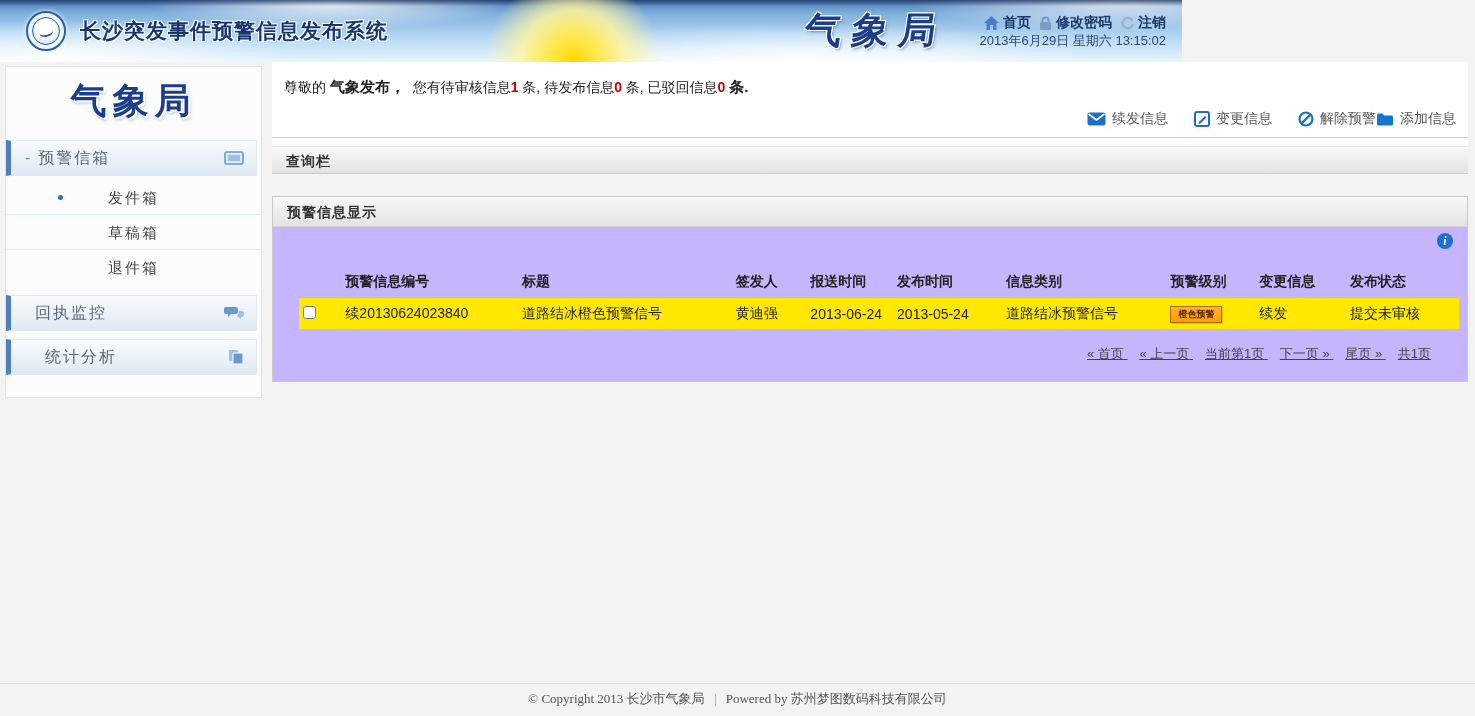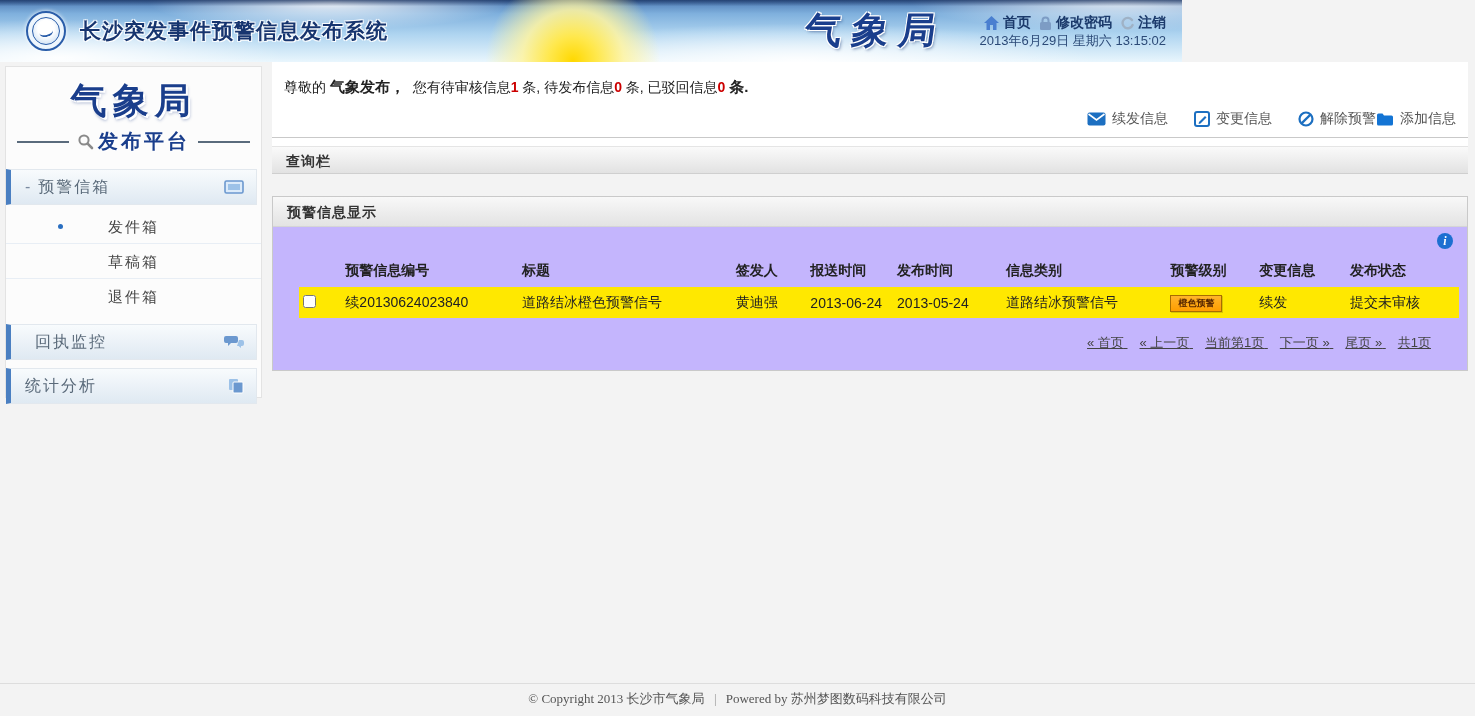--- a/index.html
+++ b/index.html
@@ -72,21 +72,21 @@
     background:linear-gradient(to bottom,#fafafa,#e2e2e2); border-top:1px solid #e5e5e5; border-bottom:1px solid #cfcfcf;
     letter-spacing:1px; cursor:pointer; }
   .panel { margin-top:22px; background:#c4b5fd; border:1px solid #c9c9c9; }
   .panel-header { height:30px; line-height:30px; padding-left:14px; font-weight:bold; color:#333; letter-spacing:1px;
     background:linear-gradient(to bottom,#f8f8f8,#e3e3e3); border-bottom:1px solid #d5d5d5; }
   .panel-body { padding:6px 6px 16px 26px; position:relative; }
   .info-row { height:22px; text-align:right; padding-right:8px; }
   .info-icon { display:inline-block; width:16px; height:16px; border-radius:50%; background:#1d6fd1; position:relative; cursor:pointer; }
   .info-icon::after { content:"i"; position:absolute; left:0; top:0; width:16px; height:16px; line-height:16px;
     text-align:center; color:#fff; font-family:"Liberation Serif",serif; font-weight:bold; font-style:italic; font-size:12px; }
-  table.grid { border-collapse:collapse; table-layout:fixed; width:1160px; }
+  table.grid { border-collapse:collapse; table-layout:fixed; width:1160px;margin-top:11px; }
   table.grid th { text-align:left; font-size:14px; color:#222; font-weight:bold; height:32px; padding:0 4px; }
   table.grid td { font-size:14px; color:#222; height:31px; padding:0 4px; }
   tr.hl { background:#ffe800; cursor:pointer; }
   .cb { width:13px; height:13px; }
   .badge { display:inline-block; padding:1px 7px; font-size:9px; font-weight:bold; color:#5a2800;
     background:linear-gradient(to bottom,#ffb52a,#ff9d00); border:1px solid #a86d00; box-shadow:1px 1px 0 rgba(0,0,0,.15); }
   .pager { text-align:right; padding:16px 30px 2px 0; font-size:13px; color:#444;text-decoration:underline; }
   .pager span { margin-left:12px; cursor:pointer; }
 
   
@@ -133,31 +133,20 @@
           </span>
         </div>
         <div class="top-date">2013年6月29日 星期六 13:15:02</div>
       </div>
     </div>
   </div>
 
   <div class="sidebar">
     <div class="side-logo">
       <div class="side-logo-title">气象局</div>
-      <div class="side-logo-sub">
-        <span class="rule"></span>
-        <span class="side-logo-sub-text">
-          <svg class="icon-svg" width="17" height="17" viewBox="0 0 17 17">
-              <circle cx="7" cy="7" r="4.6" fill="none" stroke="#8a8a8a" stroke-width="2"></circle>
-              <line x1="10.6" y1="10.6" x2="15" y2="15" stroke="#8a8a8a" stroke-width="2.6" stroke-linecap="round"></line>
-            </svg>
-          <span>发布平台</span>
-        </span>
-        <span class="rule"></span>
-      </div>
     </div>
 
     <div class="menu-item">
       <span class="mi-prefix">-</span>
       <span class="mi-label">预警信箱</span>
       <svg class="icon-svg" width="20" height="14" viewBox="0 0 20 14">
           <rect x="1" y="1" width="18" height="12" rx="1.5" fill="#dcebfa" stroke="#6b98cf" stroke-width="1.6"></rect>
           <rect x="4" y="4" width="12" height="6" fill="#9dc2e8"></rect>
         </svg>
     </div>
@@ -177,21 +166,21 @@
 
     <div class="menu-item">
       <span class="mi-label" style="margin-left:10px">回执监控</span>
       <svg class="icon-svg" width="20" height="15" viewBox="0 0 20 15">
           <path d="M2 1 h10 a2 2 0 0 1 2 2 v3 a2 2 0 0 1 -2 2 h-5 l-3 3 v-3 h-2 a2 2 0 0 1 -2 -2 v-3 a2 2 0 0 1 2 -2 z" fill="#6b98cf"></path>
           <path d="M15 5 h3 a2 2 0 0 1 2 2 v2 a2 2 0 0 1 -2 2 h-1 v2 l-2.4 -2 h-1.6" fill="#9dc2e8"></path>
         </svg>
     </div>
 
     <div class="menu-item">
-      <span class="mi-label" style="margin-left:0">统计分析</span>
+      <span class="mi-label" style="margin-left:20px">统计分析</span>
       <svg class="icon-svg" width="16" height="16" viewBox="0 0 16 16">
           <rect x="1" y="1" width="9" height="11" rx="1" fill="#9dc2e8"></rect>
           <rect x="5" y="4" width="10" height="11" rx="1" fill="#6b98cf" stroke="#fff" stroke-width="1"></rect>
         </svg>
     </div>
   </div>
 
   <div class="main">
     <div class="main-top">
       <div class="greeting">

